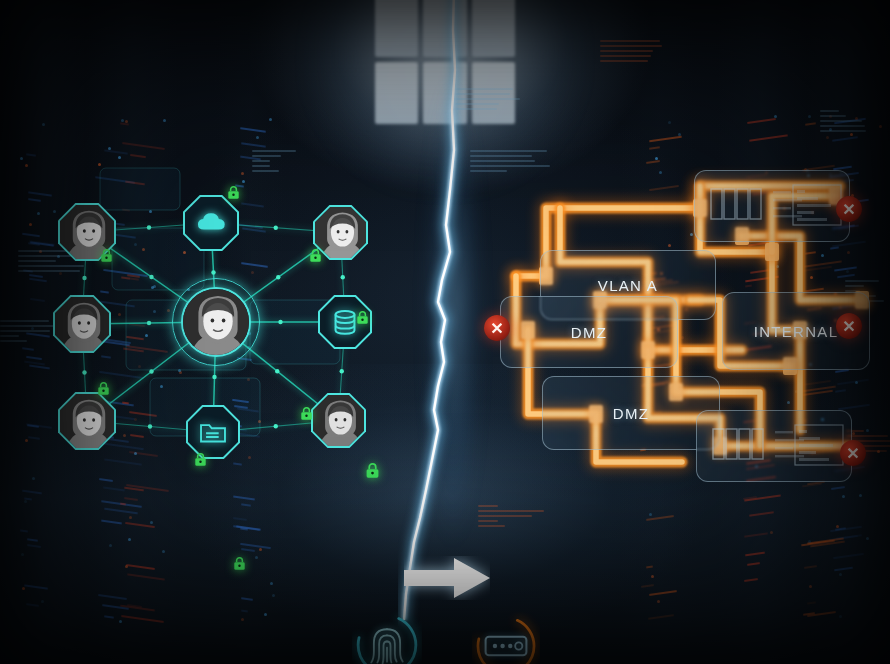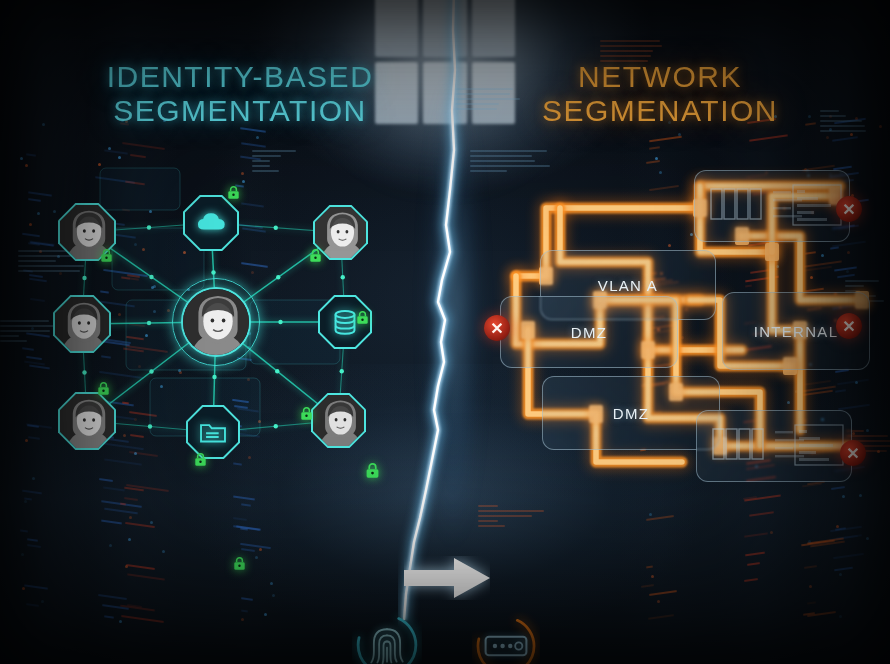--- a/index.html
+++ b/index.html
@@ -524,24 +524,20 @@
         <i style="width: 72.9471%; background: rgba(130, 195, 235, 0.45);"></i>
         <i style="width: 47.4008%; background: rgba(130, 195, 235, 0.45);"></i>
         <i style="width: 29.5382%; background: rgba(130, 195, 235, 0.45);"></i>
         <i style="width: 29.2296%; background: rgba(130, 195, 235, 0.45);"></i>
         <i style="width: 44.7898%; background: rgba(130, 195, 235, 0.45);"></i>
       </div>
     </div>
 
   <div class="haze"></div>
 
-  <div class="title" id="title-left">IDENTITY-BASED
-SEGMENTATION</div>
-  <div class="title" id="title-right">NETWORK
-SEGMENATION</div>
 
   <svg id="id-links" width="890" height="664" style="position:absolute;left:0;top:0;pointer-events:none;">
       <rect x="100" y="168" width="80" height="42" rx="6" fill="rgba(30,120,150,.07)" stroke="rgba(70,200,210,.22)" stroke-width="1"></rect>
       <rect x="150" y="378" width="110" height="58" rx="6" fill="rgba(30,120,150,.07)" stroke="rgba(70,200,210,.22)" stroke-width="1"></rect>
       <rect x="250" y="300" width="90" height="64" rx="6" fill="rgba(30,120,150,.07)" stroke="rgba(70,200,210,.22)" stroke-width="1"></rect>
       <rect x="126" y="300" width="120" height="70" rx="6" fill="rgba(30,120,150,.07)" stroke="rgba(70,200,210,.22)" stroke-width="1"></rect>
       <rect x="112" y="228" width="92" height="62" rx="6" fill="rgba(30,120,150,.07)" stroke="rgba(70,200,210,.22)" stroke-width="1"></rect>
       <line x1="216" y1="322" x2="87" y2="232" stroke="#26d6b8" stroke-width="1.5" opacity="0.85" style="filter: drop-shadow(rgba(45, 225, 190, 0.8) 0px 0px 3px);"></line>
       <circle cx="151.5" cy="277" r="2.2" fill="#46f0c8"></circle>
       <line x1="216" y1="322" x2="82" y2="324" stroke="#26d6b8" stroke-width="1.5" opacity="0.85" style="filter: drop-shadow(rgba(45, 225, 190, 0.8) 0px 0px 3px);"></line>

